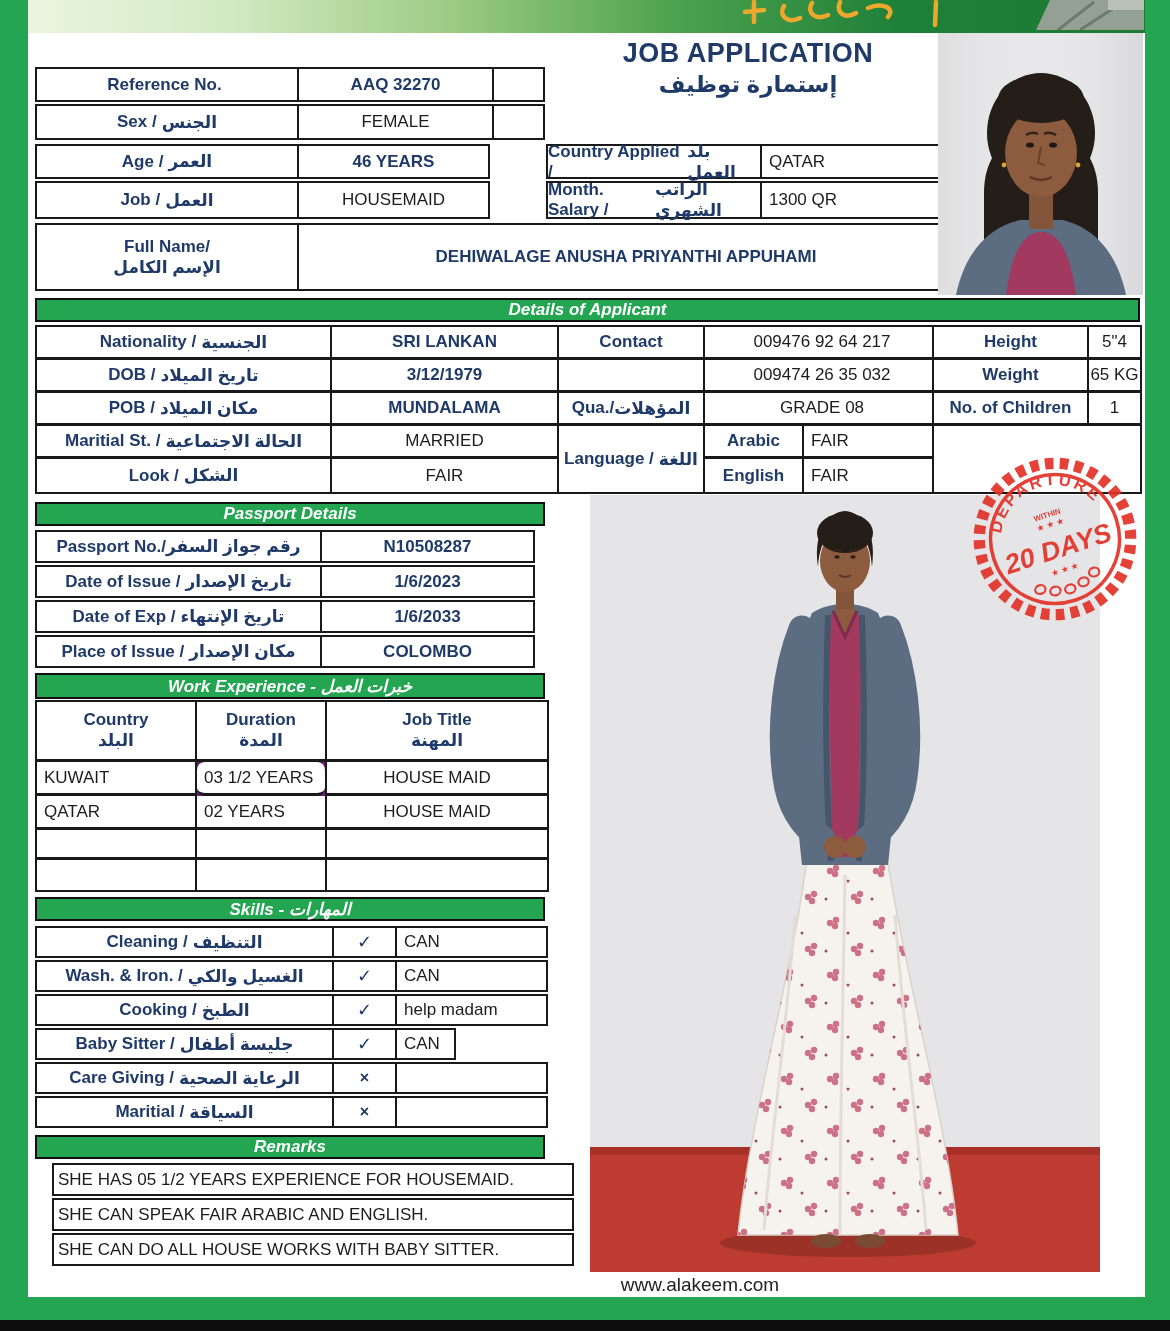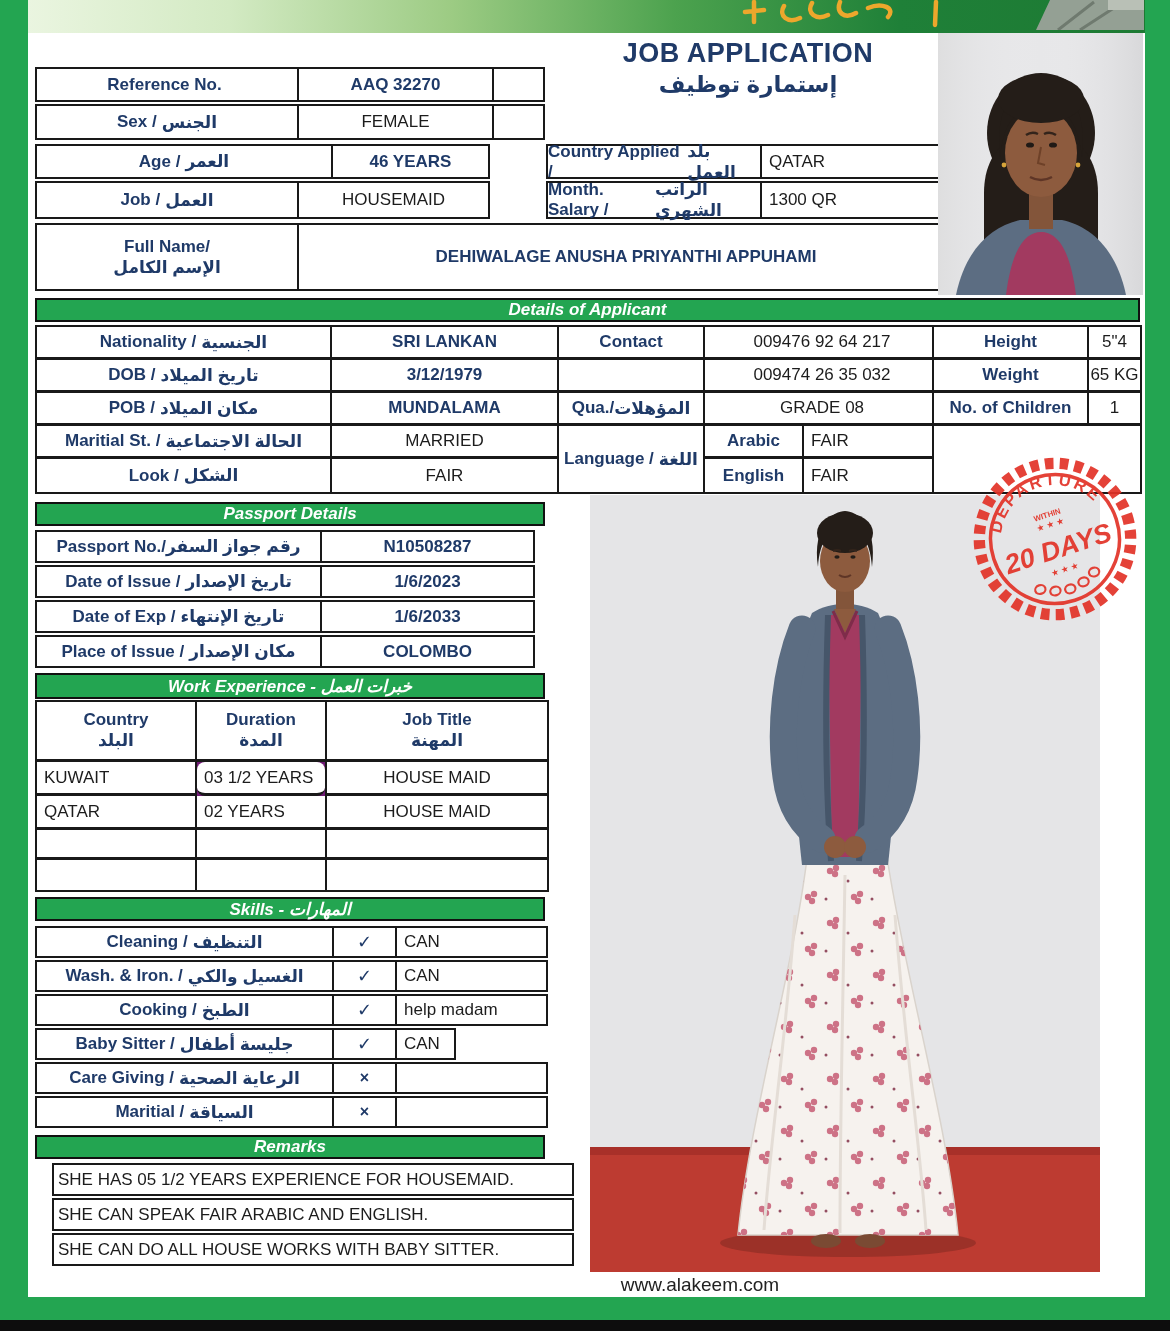--- a/index.html
+++ b/index.html
@@ -91,21 +91,21 @@
           <span class="lbl">Sex /</span>
           <span class="lbl ar">الجنس</span>
         </div>
       <div class="cell bl v-d" style="width:195px;">FEMALE</div>
       <div class="cell bl" style="flex:1;"></div>
     </div>
   </div>
 
   <div class="abs stack" style="left:35px;top:144px;">
     <div class="row" style="width:455px;height:35px;">
-      <div class="cell" style="width:294px;">
+      <div class="cell" style="width:260px;">
           <span class="lbl">Age /</span>
           <span class="lbl ar">العمر</span>
         </div>
       <div class="cell bl v-b" style="flex:1;">46 YEARS</div>
     </div>
     <div class="row" style="width:455px;height:38px;">
       <div class="cell" style="width:260px;">
           <span class="lbl">Job /</span>
           <span class="lbl ar">العمل</span>
         </div>

